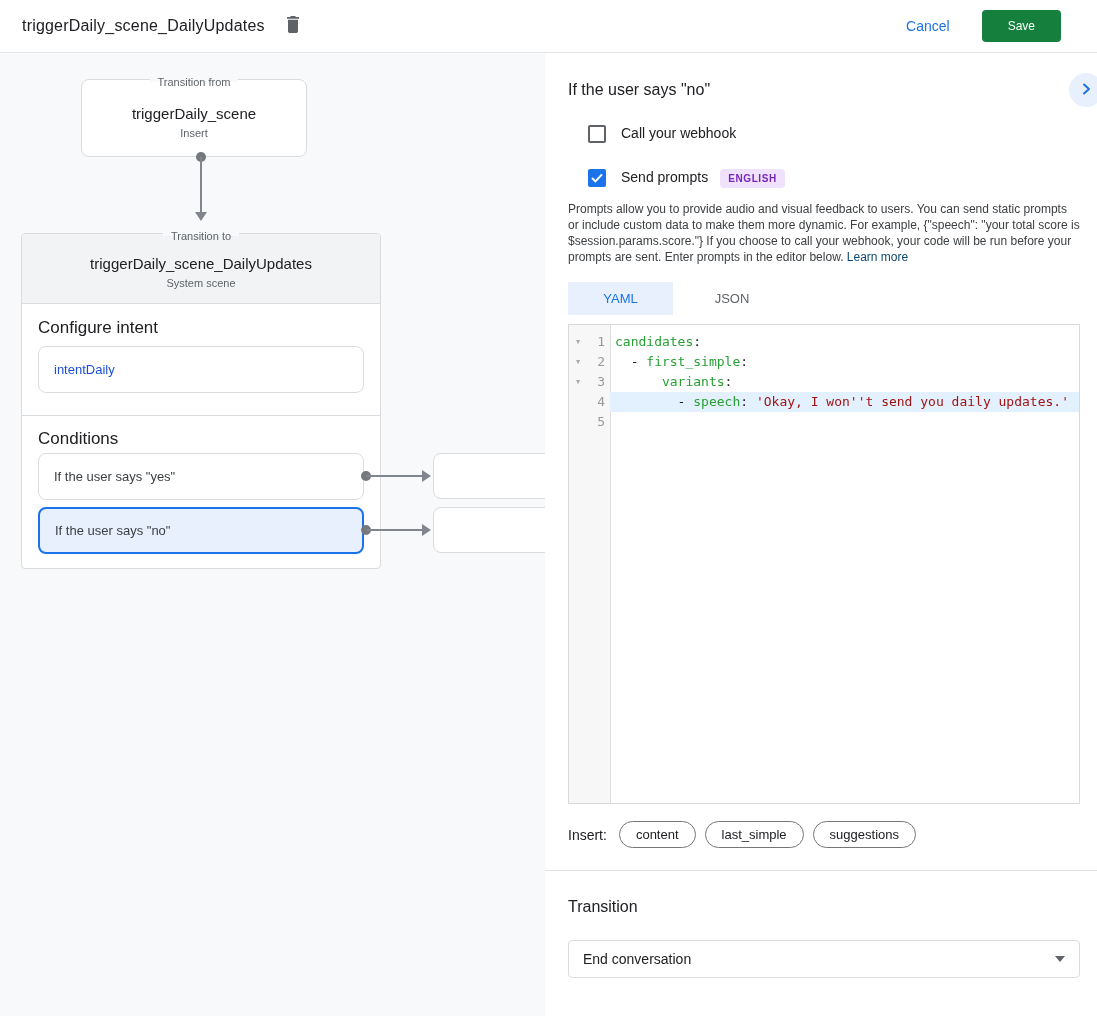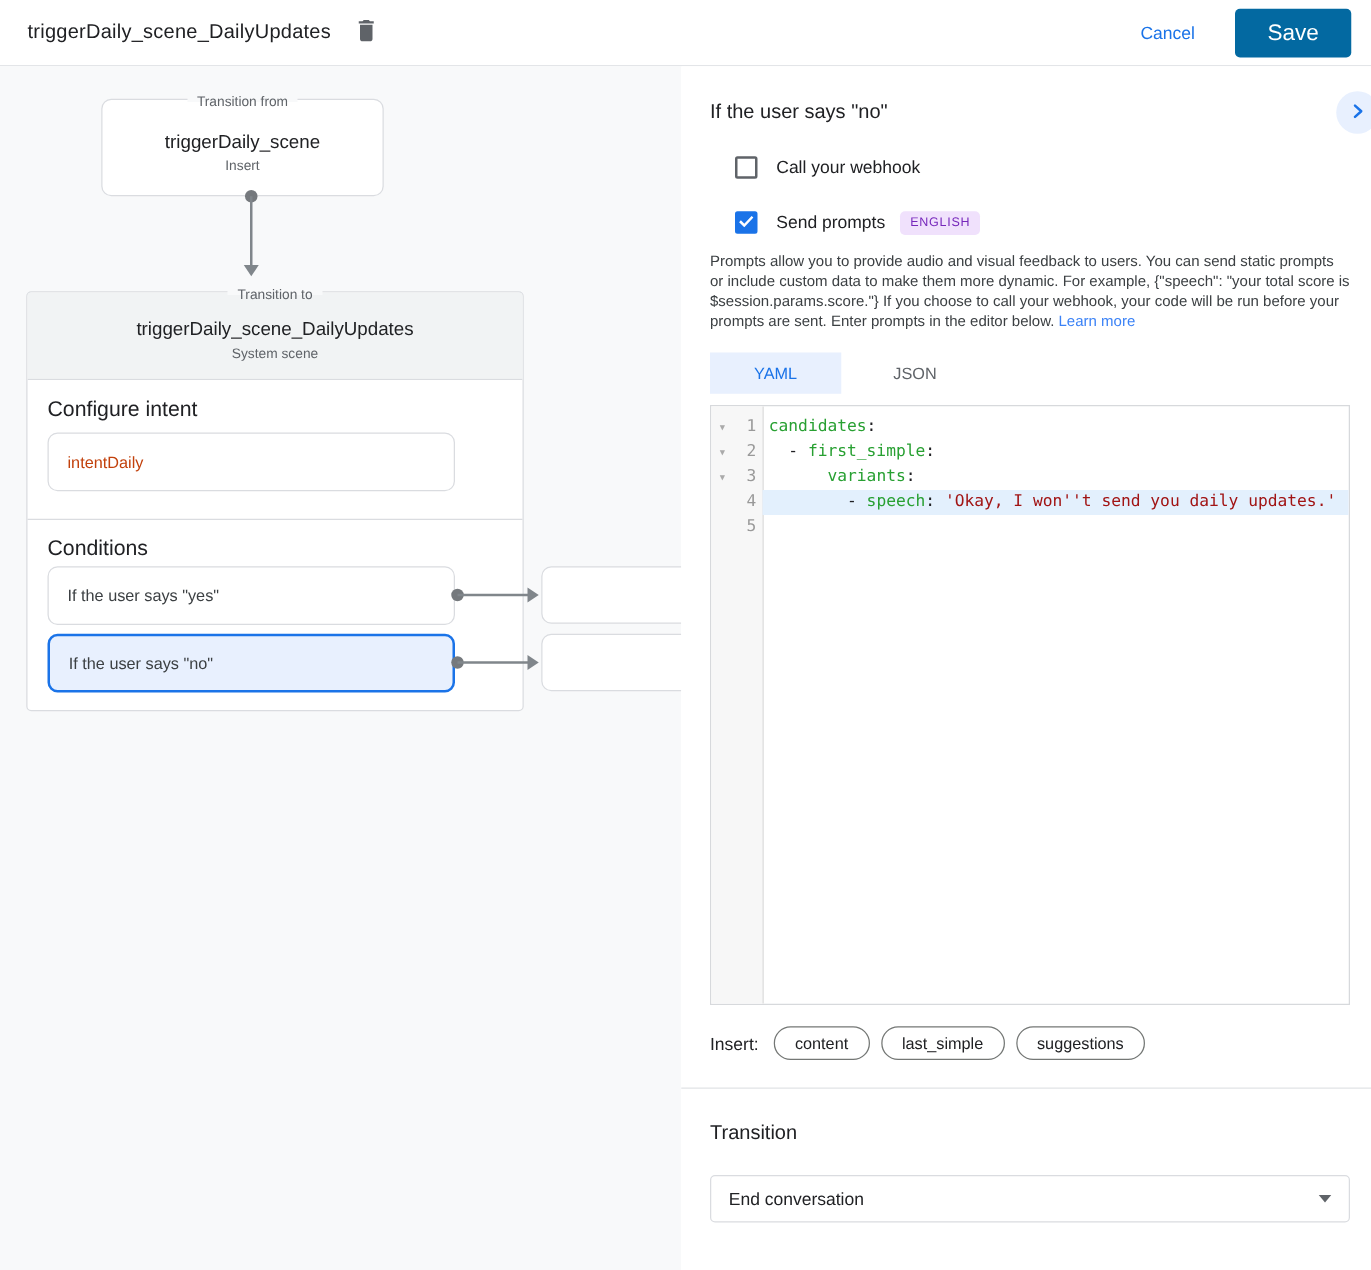--- a/index.html
+++ b/index.html
@@ -9,44 +9,44 @@
 
   
   .topbar { position:absolute; left:0; top:0; width:100%; height:53px; background:#fff;
             border-bottom:1px solid #e3e5e8; display:flex; align-items:center; padding:0 16px 0 22px; }
   .topbar-title { font-size:16px; font-weight:500; color:#202124; letter-spacing:.2px; }
   .trash-btn { margin-left:16px; width:24px; height:24px; border:none; background:transparent; cursor:pointer;
                display:flex; align-items:center; justify-content:center; }
   .topbar-spacer { flex:1; }
   .cancel-btn { border:none; background:transparent; color:#1a73e8; font-size:14px; font-weight:500;
                 padding:8px 16px; cursor:pointer; font-family:inherit; }
-  .save-btn { margin-left:16px; margin-right:0; background:#0369a1; color:#fff; border:none; border-radius:4px;
-              font-size:18px; font-weight:500; padding:9px 26px; cursor:pointer; font-family:inherit; }
+  .save-btn { margin-left:16px; margin-right:20px; background:#15803d; color:#fff; border:none; border-radius:4px;
+              font-size:12px; font-weight:500; padding:9px 26px; cursor:pointer; font-family:inherit; }
 
   
   .canvas { position:absolute; left:0; top:53px; width:545px; height:963px; background:#f8f9fa; overflow:hidden; }
   .node { position:absolute; background:#fff; border:1px solid #dadce0; border-radius:8px; }
   .legend { position:absolute; top:-8px; left:0; right:0; text-align:center; pointer-events:none; }
   .legend span { display:inline-block; font-size:11px; color:#5f6368; padding:0 8px;
                  background:linear-gradient(#f8f9fa 50%, #ffffff 50%); }
   .legend.on-gray span { background:linear-gradient(#f8f9fa 50%, #f1f3f4 50%); }
   .from-box { left:81px; top:26px; width:226px; height:78px; display:flex; flex-direction:column;
               align-items:center; justify-content:center; padding-top:8px; }
   .from-box .node-title { font-size:15px; color:#202124; }
   .node-sub { font-size:11px; color:#5f6368; margin-top:5px; }
 
-  .to-box { left:21px; top:180px; width:398px; height:336px; border-radius:4px; }
+  .to-box { left:21px; top:180px; width:360px; height:336px; border-radius:4px; }
   .to-box-header { height:70px; background:#f1f3f4; border-bottom:1px solid #dadce0; border-radius:3px 3px 0 0;
                    display:flex; flex-direction:column; align-items:center; justify-content:center; padding-top:6px; }
   .to-box-header .node-title { font-size:15px; color:#202124; }
   .section-label { font-size:17px; color:#202124; }
   .cfg-label { position:absolute; left:16px; top:84px; }
   .intent-field { position:absolute; left:16px; top:112px; width:326px; height:47px; border:1px solid #dadce0;
                   border-radius:8px; background:#fff; display:flex; align-items:center; padding:0 15px;
-                  font-size:13px; color:#c2410c; cursor:pointer; }
+                  font-size:13px; color:#1d4ed8; cursor:pointer; }
   .to-divider { position:absolute; left:0; top:181px; width:100%; border-top:1px solid #dadce0; }
   .cond-label { position:absolute; left:16px; top:195px; }
   .cond-row { position:absolute; left:16px; width:326px; height:47px; border:1px solid #dadce0; border-radius:8px;
               background:#fff; display:flex; align-items:center; padding:0 15px; font-size:13px; color:#3c4043;
               cursor:pointer; }
   .cond-yes { top:219px; }
   .cond-no  { top:273px; border:2px solid #1a73e8; background:#e8f0fe; }
 
   .v-arrow-line { position:absolute; left:200px; top:104px; width:2px; height:56px; background:#80868b; }
   .v-arrow-head { position:absolute; left:195px; top:159px; width:0; height:0;
@@ -61,24 +61,24 @@
   
   .rightpanel { position:absolute; left:545px; top:53px; width:552px; height:963px; background:#fff; }
   .panel-section { padding:0 17px 0 23px; position:relative; }
   .panel-title { font-size:16px; color:#202124; padding-top:28px; }
   .collapse-btn { position:absolute; right:-6px; top:20px; width:34px; height:34px; border-radius:50%;
                   background:#e8f0fe; border:none; cursor:pointer; display:flex; align-items:center; justify-content:center; }
   .check-row { display:flex; align-items:flex-start; margin-top:26px; cursor:pointer;margin-left:20px; }
   .checkbox { width:18px; height:18px; border:2px solid #5f6368; border-radius:2px; background:#fff; flex:none; }
   .checkbox.checked { border-color:#1a73e8; background:#1a73e8; display:flex; align-items:center; justify-content:center; }
   .check-label { margin-left:15px; font-size:14px; font-weight:500; color:#202124; }
-  .lang-badge { margin-left:12px; background:#f0e1fc; color:#7627bb; font-size:10px; font-weight:400;
+  .lang-badge { margin-left:12px; background:#f0e1fc; color:#7627bb; font-size:10px; font-weight:700;
                 letter-spacing:.6px; padding:4px 8px; border-radius:4px; }
   .desc { margin-top:13px; font-size:12px; line-height:16px; color:#3c4043; }
-  .link { color:#3b82f6; text-decoration:none; cursor:pointer; }
+  .link { color:#0c4a6e; text-decoration:none; cursor:pointer; }
 
   .tabs { display:flex; margin-top:17px; }
   .tab { width:105px; height:33px; display:flex; align-items:center; justify-content:center;
          font-size:13px; font-weight:500; color:#5f6368; cursor:pointer; }
   .tab.active { background:#e8f0fe; color:#1a73e8; }
   .tab + .tab { width:118px; }
 
   .editor { position:relative; margin-top:9px; height:480px; border:1px solid #d7d9dc; background:#fff;
             font-family:"DejaVu Sans Mono", monospace; font-size:13px; overflow:hidden; }
   .editor::before { content:''; position:absolute; left:0; top:0; bottom:0; width:41px;

